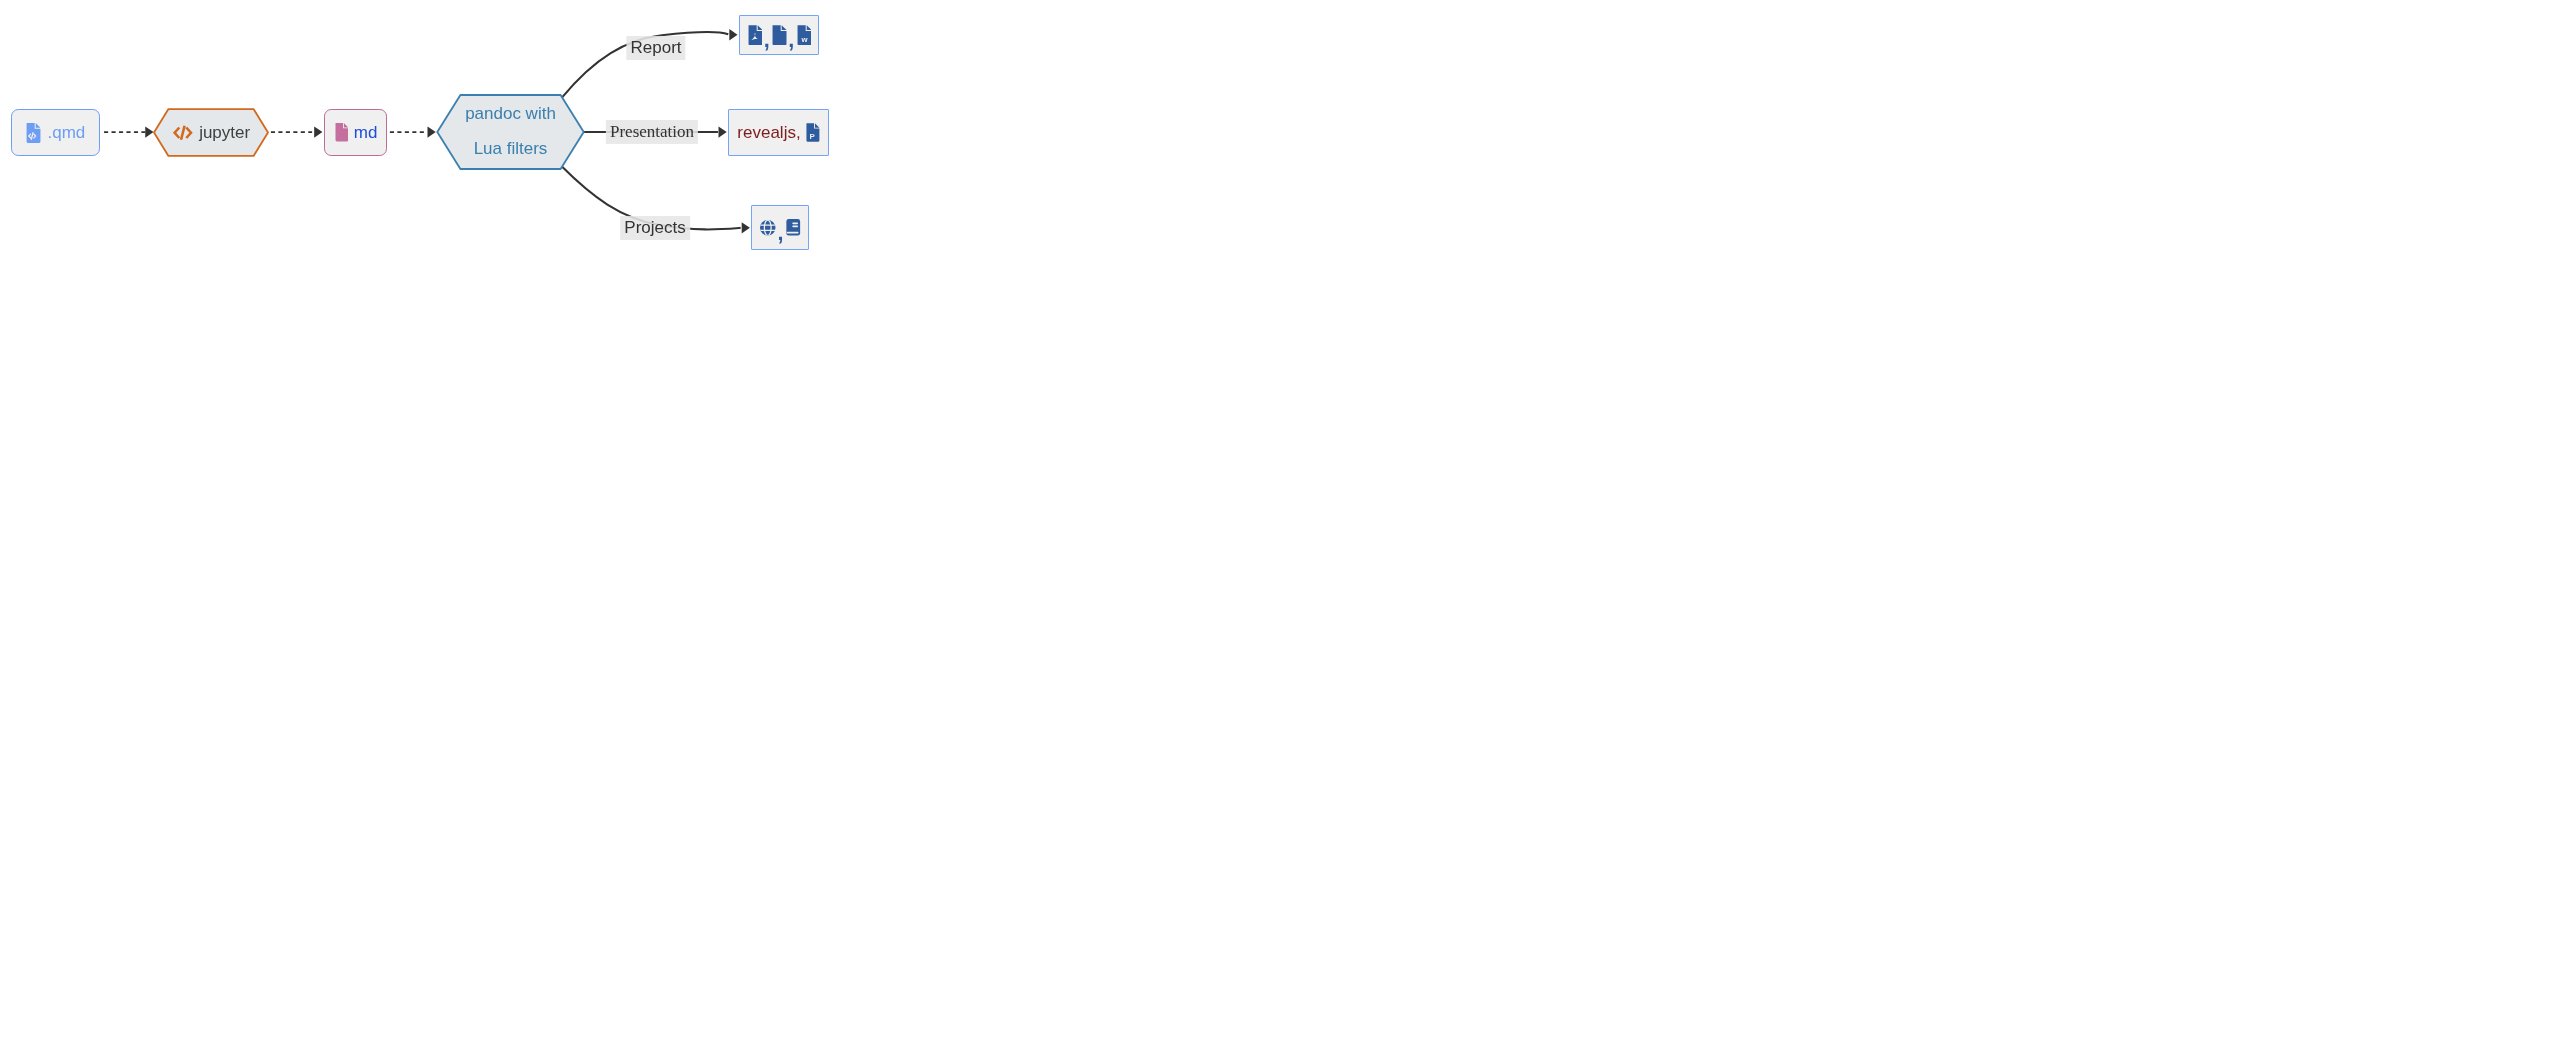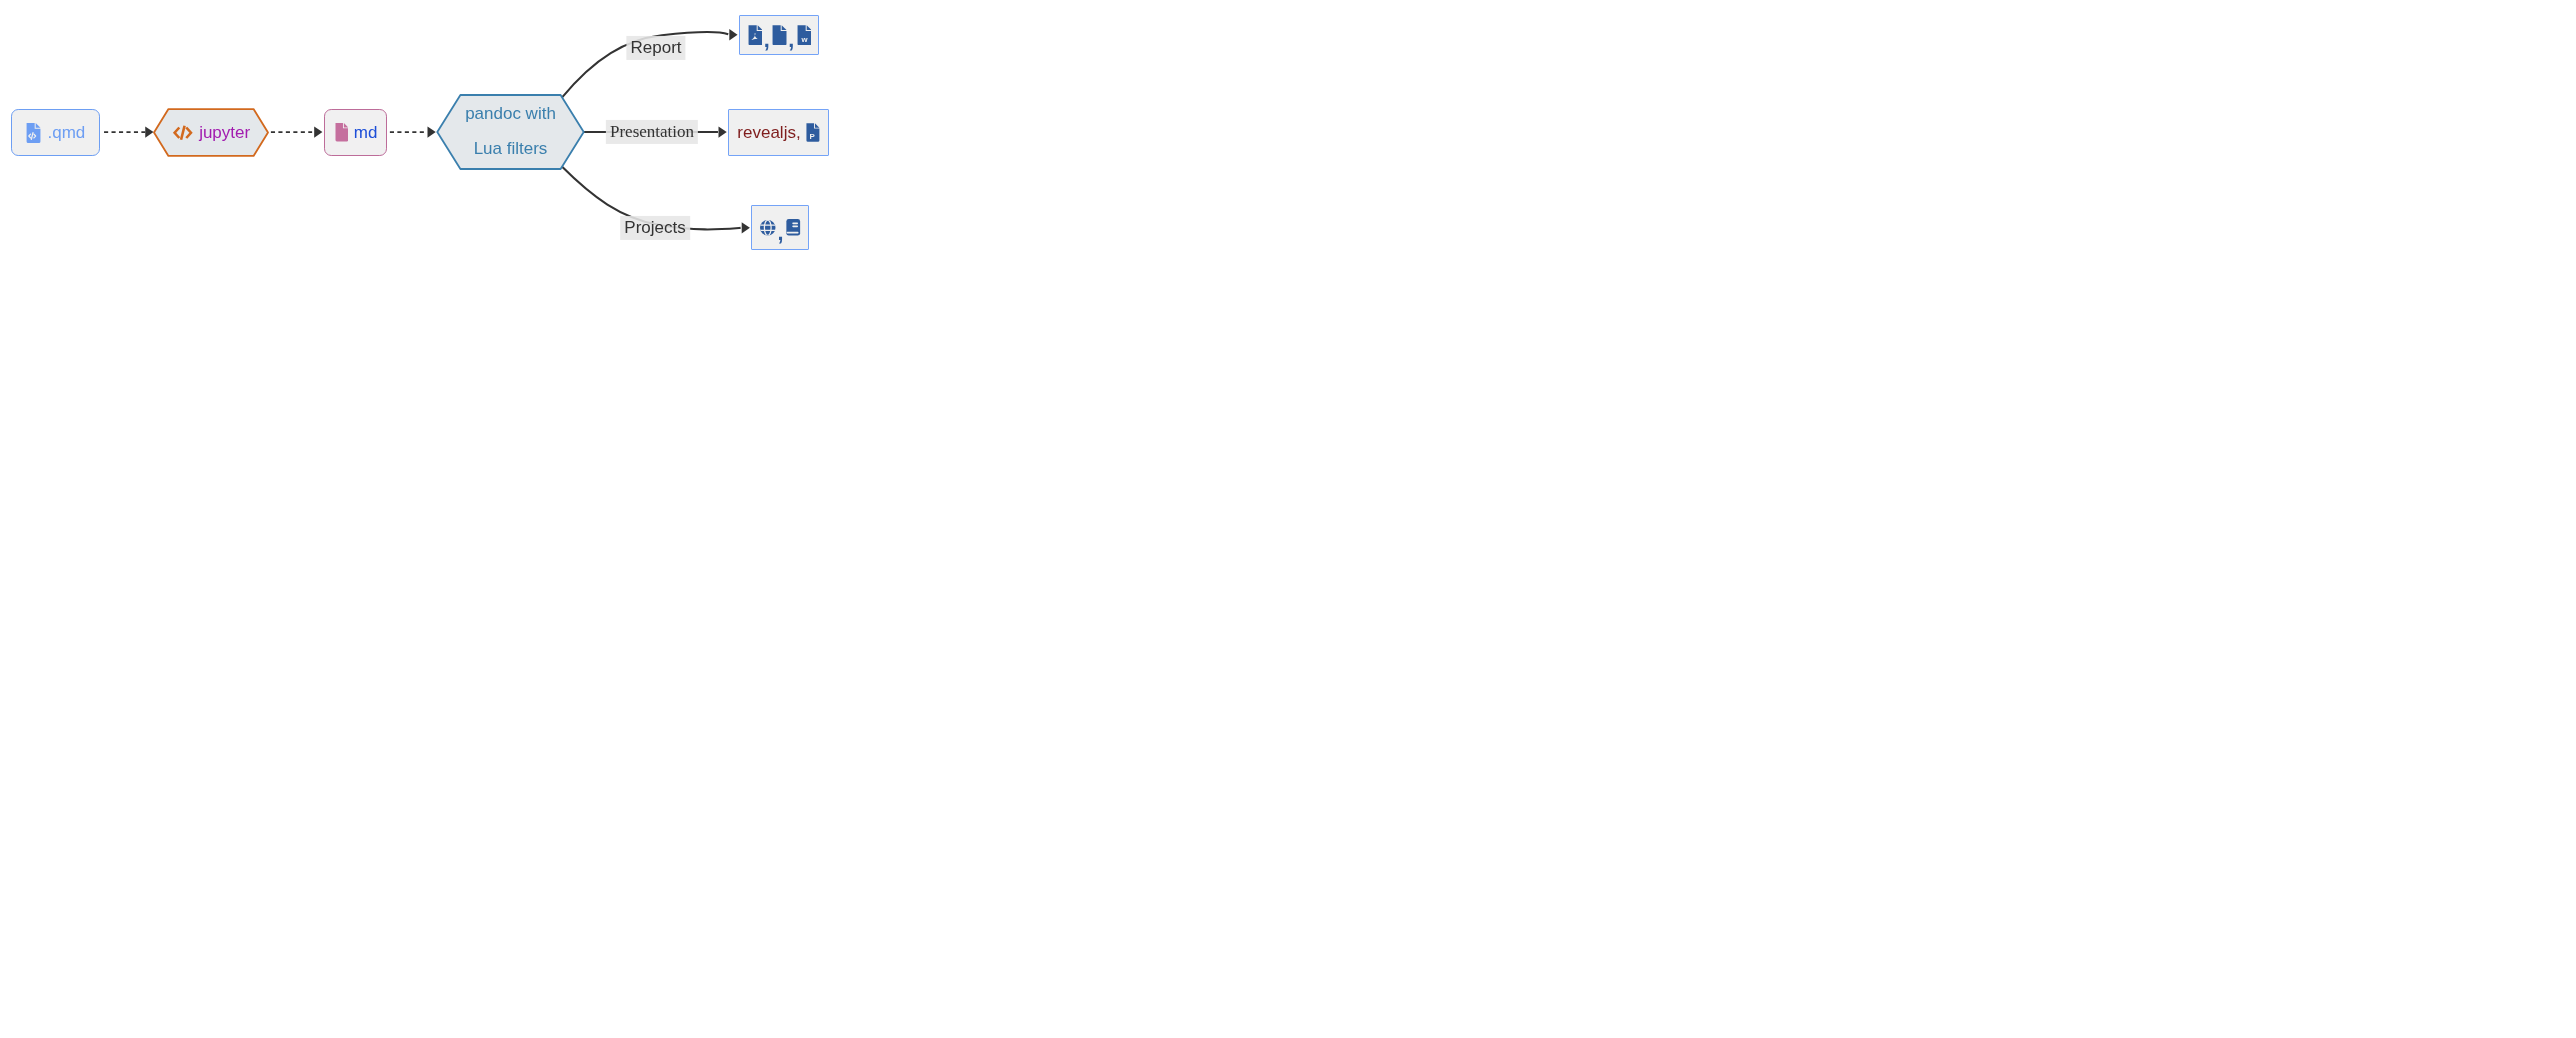--- a/index.html
+++ b/index.html
@@ -5,21 +5,21 @@
   html,body{margin:0;padding:0;background:#ffffff;}
   body{font-family:"Liberation Sans", sans-serif;}
   .canvas{position:relative;width:839px;height:260px;background:#ffffff;overflow:hidden;}
   .edge-layer{position:absolute;left:0;top:0;z-index:1;}
   .node{position:absolute;display:flex;align-items:center;justify-content:center;z-index:2;box-sizing:border-box;}
   .rounded{border-radius:7.2px;}
   .node-qmd{left:10.8px;top:109px;width:89px;height:47px;border:1.8px solid #6D9EF3;background:#F0F0F0;gap:6.7px;justify-content:center;}
   .node-qmd .nlabel{color:#6D9EF3;}
   .hexnode{background:transparent;}
   .node-jupyter{left:154px;top:109px;width:114px;height:47px;gap:5.7px;}
-  .node-jupyter .nlabel{color:#a21caf;}
+  .node-jupyter .nlabel{color:#404040;}
   .node-md{left:324px;top:109px;width:63px;height:47px;border:1.8px solid #BD6C99;background:#F1F0F1;gap:5.7px;}
   .node-md .nlabel{color:#1d4ed8;}
   .node-pandoc{left:437px;top:95px;width:147px;height:74px;flex-direction:column;}
   .node-pandoc .nlabel{color:#3A7FAD;line-height:2.04;}
   .hexbg{position:absolute;left:0;top:0;overflow:visible;}
   .hexcontent{position:relative;display:flex;align-items:center;justify-content:center;gap:5.7px;text-align:right;}
   .nlabel{font-size:17px;white-space:nowrap;}
   .outbox{border:1.3px solid #74A3F7;background:#F0F0F0;border-radius:1px;}
   .node-report{left:739px;top:15px;width:80px;height:40px;gap:1.5px;}
   .node-reveal{left:728px;top:109px;width:101px;height:47px;gap:4.6px;}

